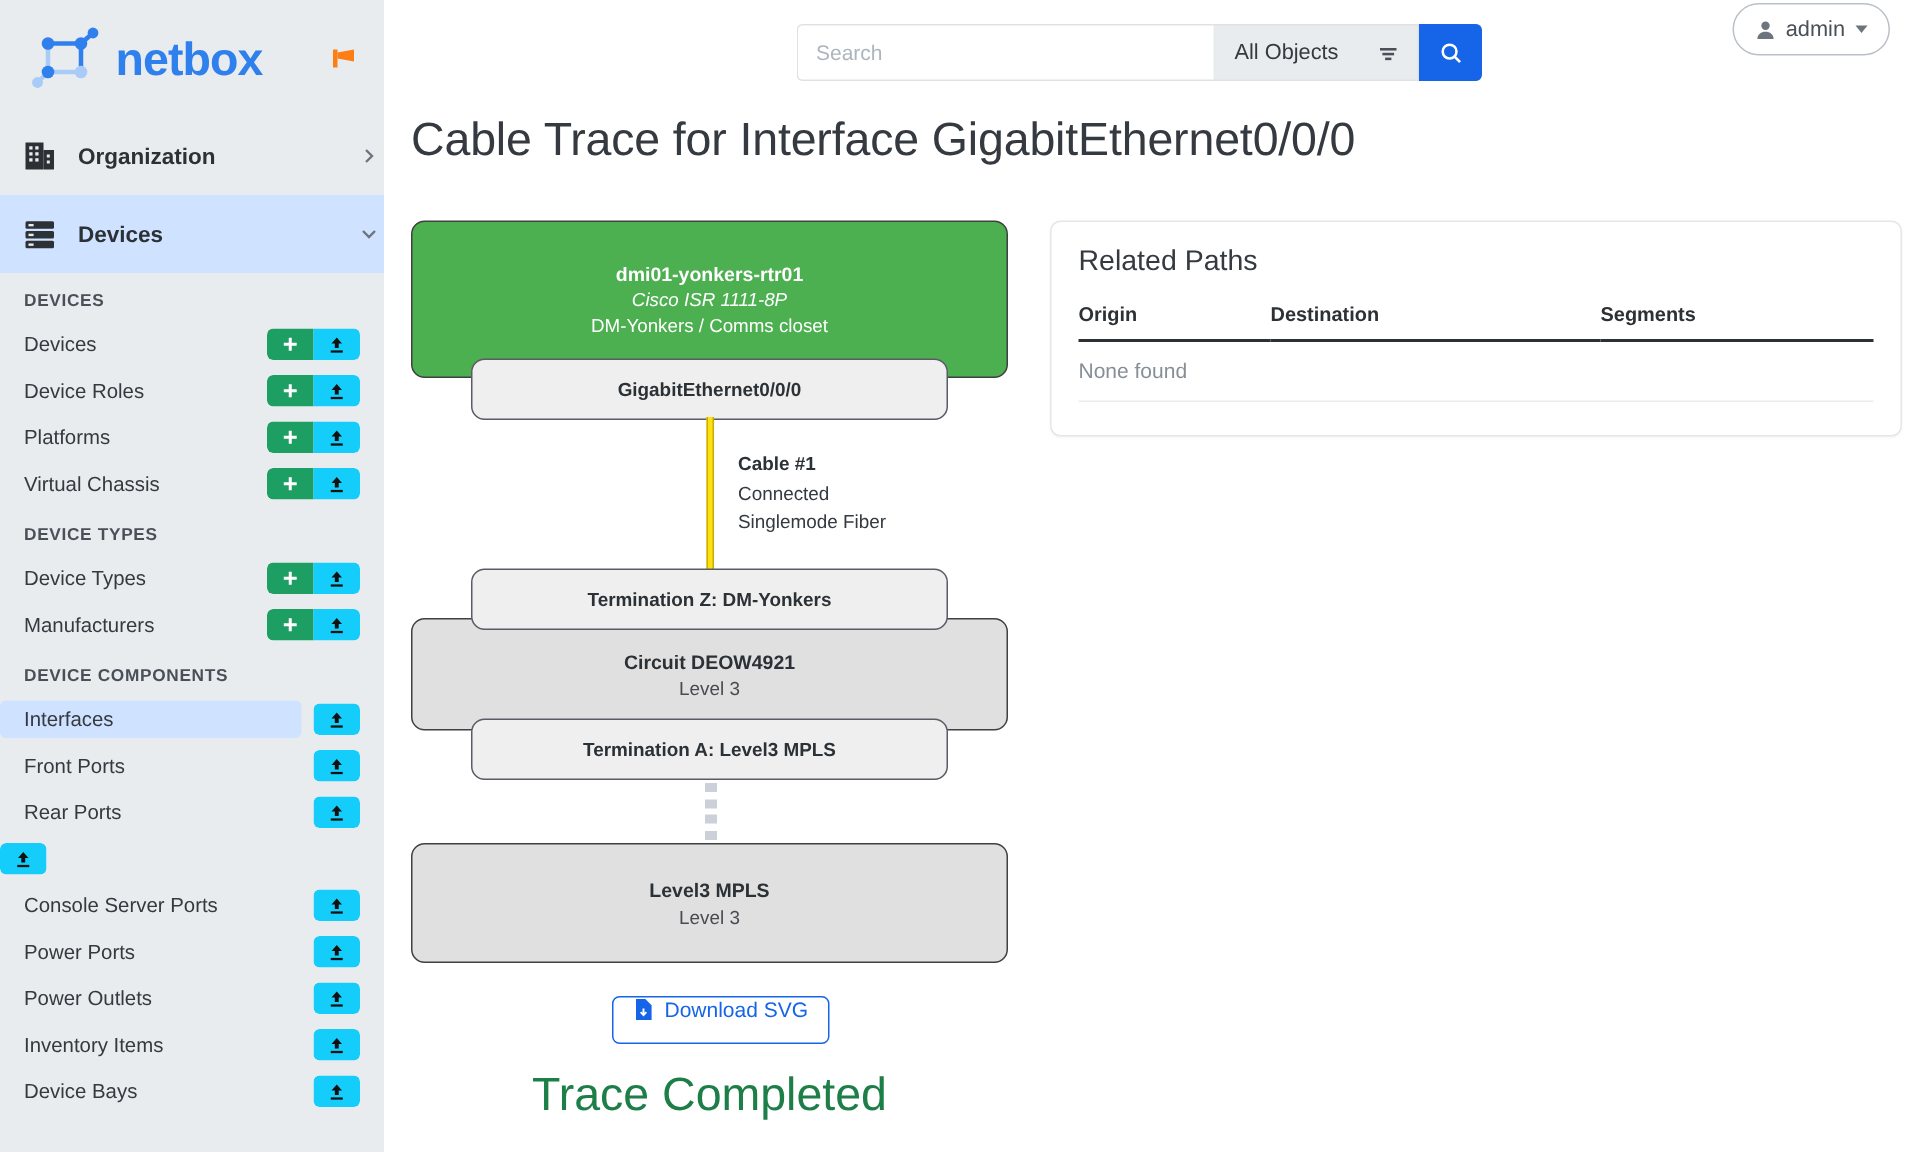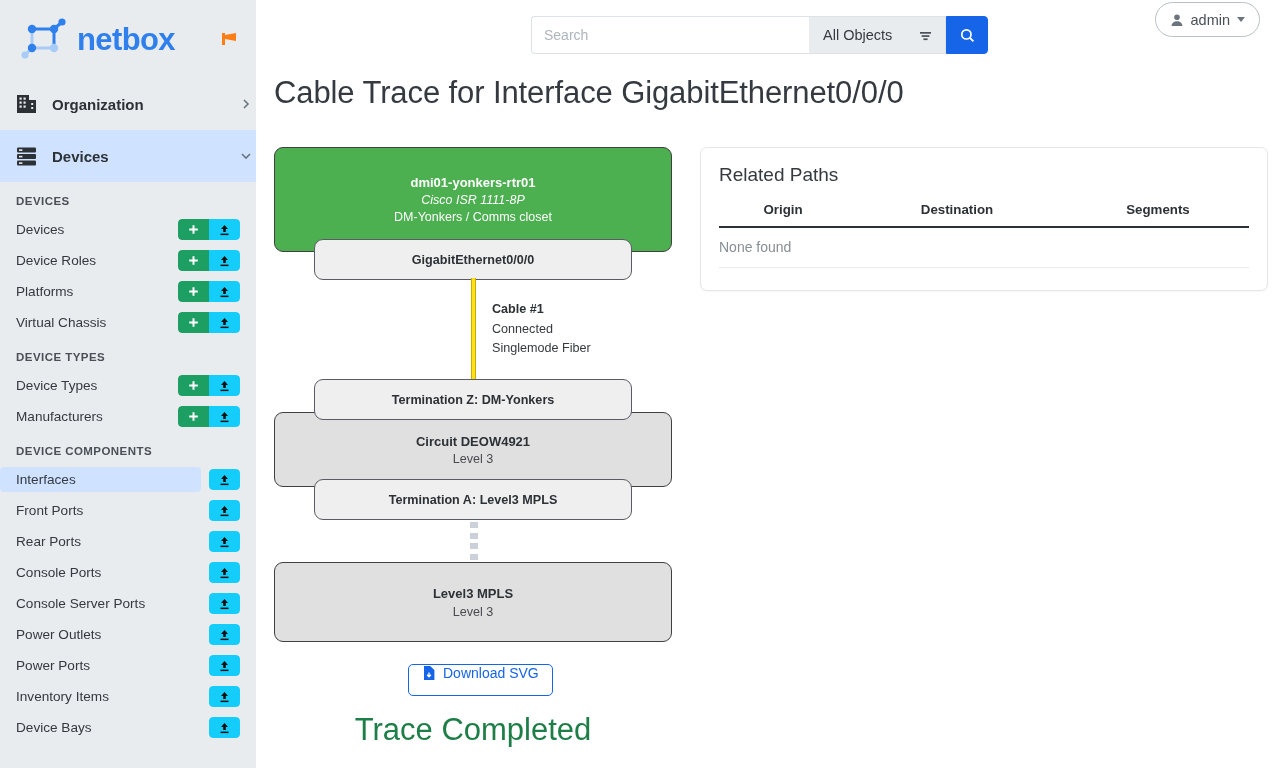--- a/index.html
+++ b/index.html
@@ -253,21 +253,21 @@
     border-radius: 7px;
     padding: 16px 18px 22px 18px;
     box-shadow: 0 1px 2px rgba(0,0,0,.04);
   }
   .card-title {
     font-size: 19px; color: #343a40; font-weight: normal;
     padding-bottom: 16px;
   }
   table.paths { width: 100%; border-collapse: collapse; }
   table.paths th {
-    text-align: center;
+    text-align: left;
     font-size: 13.3px; font-weight: bold; color: #2c3136;
     padding: 0 0 9px 0;
     border-bottom: 2px solid #2c3136;
   }
   table.paths th.c-origin { width: 128px; }
   table.paths th.c-dest   { width: 220px; }
   table.paths td {
     font-size: 14px; color: #868e96;
     padding: 11px 0 12px 0;
     border-bottom: 1px solid #e9ecef;
@@ -477,21 +477,20 @@
         <span class="mini-btn mini-up rounded-all">
           <svg width="11" height="12" viewBox="0 0 11 12">
               <path d="M5.5 1 L9 5 H6.8 V8 H4.2 V5 H2 Z" fill="#111"></path>
               <rect x="1.5" y="9.6" width="8" height="1.5" fill="#111"></rect>
             </svg>
         </span>
       </span>
     </div>
 
     <div class="menu-row">
-      <span class="menu-link">Console Ports</span>
       <span class="btn-pair">
         <span class="mini-btn mini-up rounded-all">
           <svg width="11" height="12" viewBox="0 0 11 12">
               <path d="M5.5 1 L9 5 H6.8 V8 H4.2 V5 H2 Z" fill="#111"></path>
               <rect x="1.5" y="9.6" width="8" height="1.5" fill="#111"></rect>
             </svg>
         </span>
       </span>
     </div>
 
@@ -501,33 +500,33 @@
         <span class="mini-btn mini-up rounded-all">
           <svg width="11" height="12" viewBox="0 0 11 12">
               <path d="M5.5 1 L9 5 H6.8 V8 H4.2 V5 H2 Z" fill="#111"></path>
               <rect x="1.5" y="9.6" width="8" height="1.5" fill="#111"></rect>
             </svg>
         </span>
       </span>
     </div>
 
     <div class="menu-row">
+      <span class="menu-link">Power Ports</span>
+      <span class="btn-pair">
+        <span class="mini-btn mini-up rounded-all">
+          <svg width="11" height="12" viewBox="0 0 11 12">
+              <path d="M5.5 1 L9 5 H6.8 V8 H4.2 V5 H2 Z" fill="#111"></path>
+              <rect x="1.5" y="9.6" width="8" height="1.5" fill="#111"></rect>
+            </svg>
+        </span>
+      </span>
+    </div>
+
+    <div class="menu-row">
       <span class="menu-link">Power Outlets</span>
-      <span class="btn-pair">
-        <span class="mini-btn mini-up rounded-all">
-          <svg width="11" height="12" viewBox="0 0 11 12">
-              <path d="M5.5 1 L9 5 H6.8 V8 H4.2 V5 H2 Z" fill="#111"></path>
-              <rect x="1.5" y="9.6" width="8" height="1.5" fill="#111"></rect>
-            </svg>
-        </span>
-      </span>
-    </div>
-
-    <div class="menu-row">
-      <span class="menu-link">Power Ports</span>
       <span class="btn-pair">
         <span class="mini-btn mini-up rounded-all">
           <svg width="11" height="12" viewBox="0 0 11 12">
               <path d="M5.5 1 L9 5 H6.8 V8 H4.2 V5 H2 Z" fill="#111"></path>
               <rect x="1.5" y="9.6" width="8" height="1.5" fill="#111"></rect>
             </svg>
         </span>
       </span>
     </div>
 

